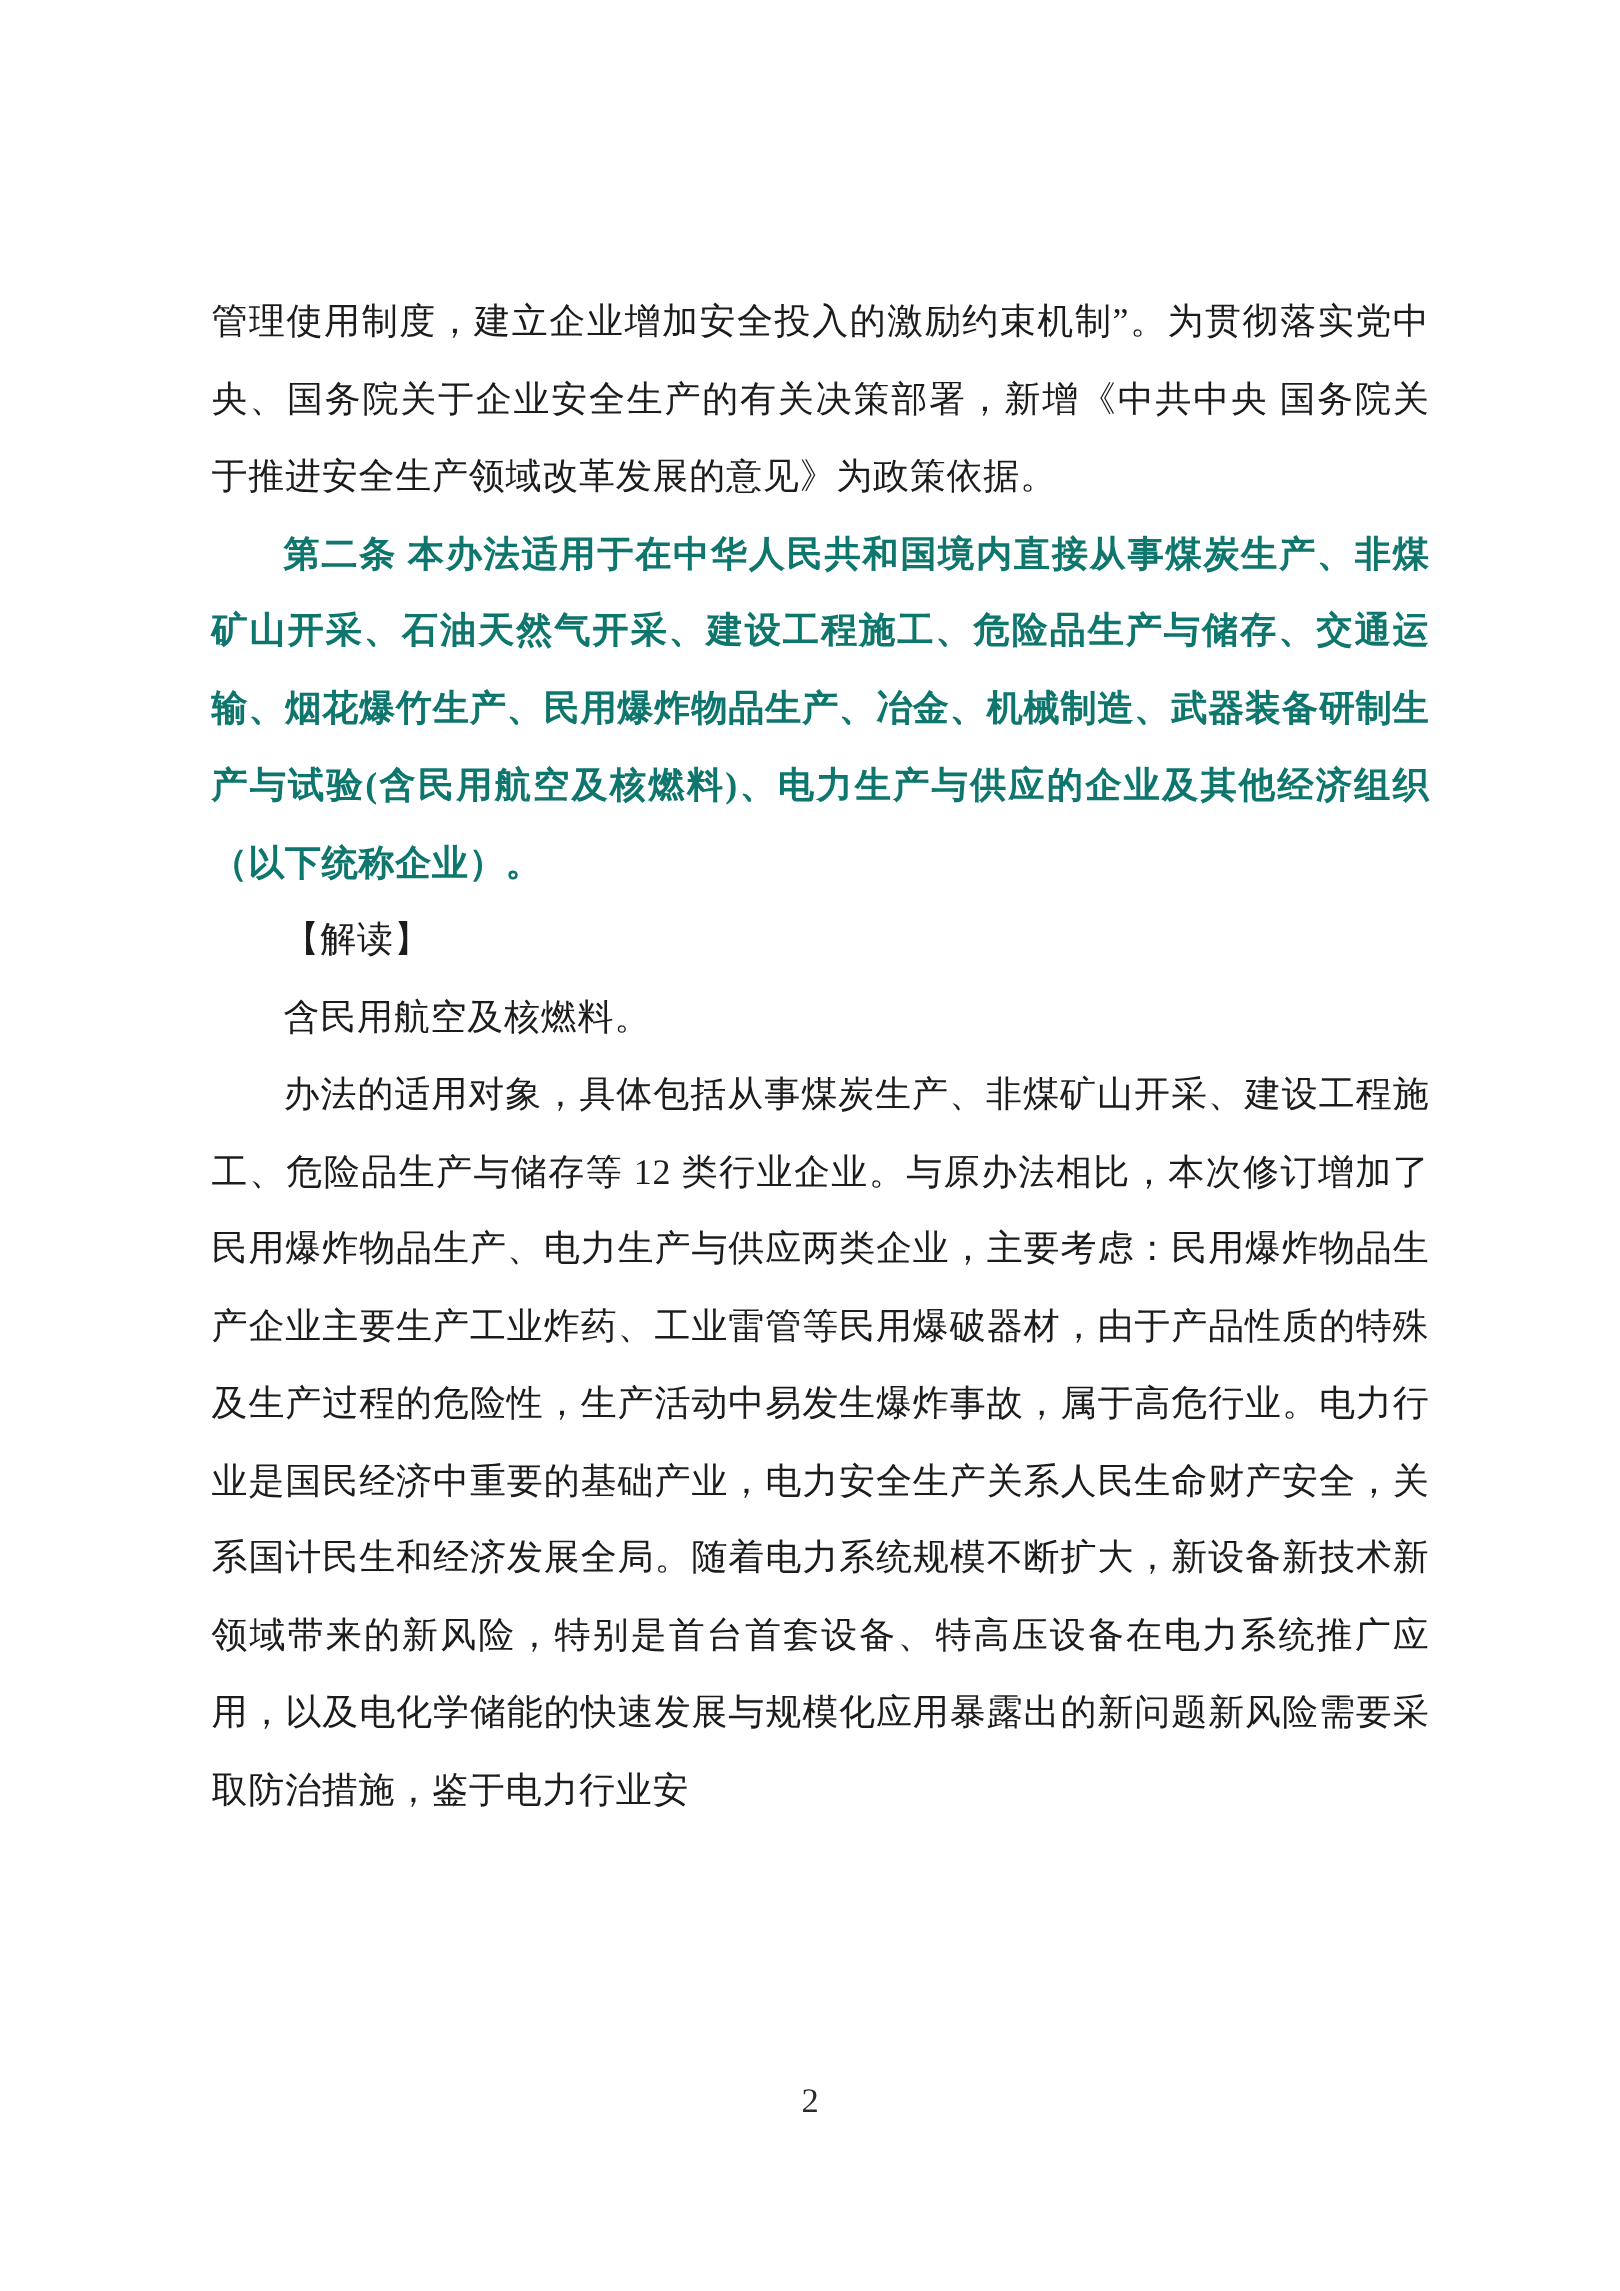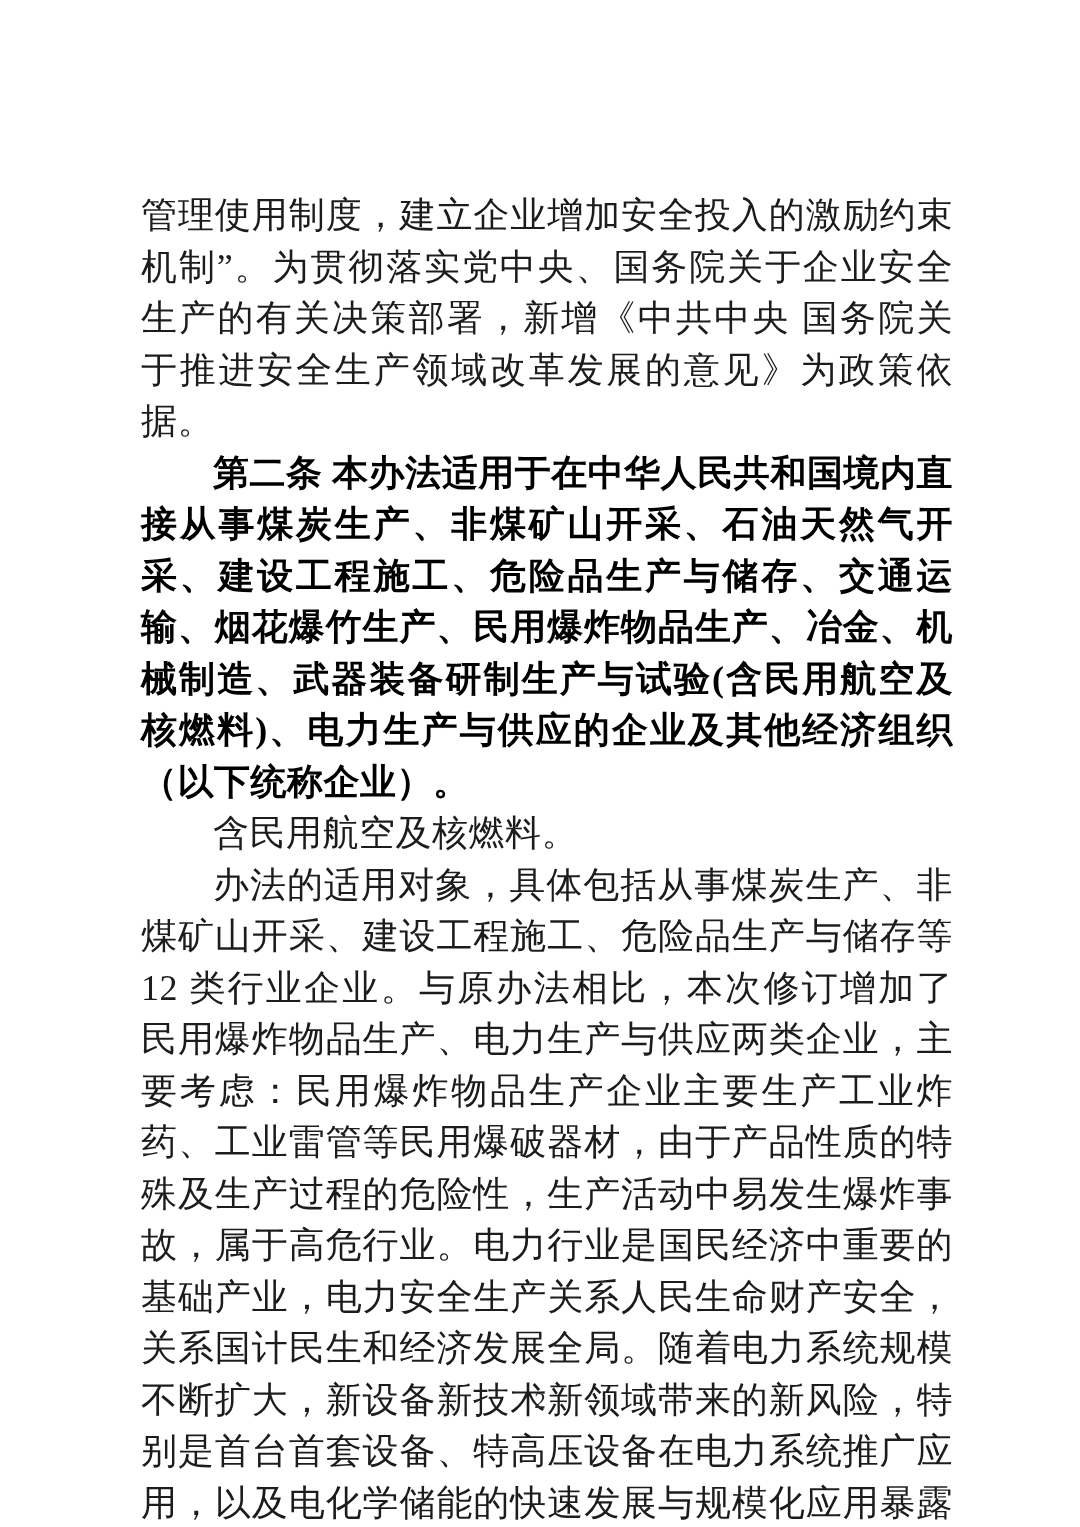--- a/index.html
+++ b/index.html
@@ -16,31 +16,31 @@
     overflow: hidden;
   }
   .content {
     position: absolute;
     left: 141px;
     top: 190px;
     width: 812px;
     color: #1c1c1c;
   }
   .para {
-    font-size: 36px;
+    font-size: 24px;
     line-height: 51.5px;
     text-align: justify;
     text-justify: inter-ideograph;
     letter-spacing: 0.5px;
     color: #1c1c1c;
   }
   .para.indent { text-indent: 2em; }
   .para.bold {
     font-weight: bold;
-    color: #000000;
+    color: #0f766e;
   }
   .page-footer {
     position: absolute;
     left: 0;
     top: 1388px;
     width: 1080px;
     text-align: center;
   }
   .page-number {
     font-size: 23px;
@@ -52,20 +52,21 @@
 <body>
 
 <div class="page">
 
   <div class="content">
 
     <p class="para">管理使用制度，建立企业增加安全投入的激励约束机制”。为贯彻落实党中央、国务院关于企业安全生产的有关决策部署，新增《中共中央 国务院关于推进安全生产领域改革发展的意见》为政策依据。</p>
 
     <p class="para indent bold">第二条 本办法适用于在中华人民共和国境内直接从事煤炭生产、非煤矿山开采、石油天然气开采、建设工程施工、危险品生产与储存、交通运输、烟花爆竹生产、民用爆炸物品生产、冶金、机械制造、武器装备研制生产与试验(含民用航空及核燃料)、电力生产与供应的企业及其他经济组织（以下统称企业）。</p>
 
+    <p class="para indent">【解读】</p>
 
     <p class="para indent">含民用航空及核燃料。</p>
 
     <p class="para indent">办法的适用对象，具体包括从事煤炭生产、非煤矿山开采、建设工程施工、危险品生产与储存等 12 类行业企业。与原办法相比，本次修订增加了民用爆炸物品生产、电力生产与供应两类企业，主要考虑：民用爆炸物品生产企业主要生产工业炸药、工业雷管等民用爆破器材，由于产品性质的特殊及生产过程的危险性，生产活动中易发生爆炸事故，属于高危行业。电力行业是国民经济中重要的基础产业，电力安全生产关系人民生命财产安全，关系国计民生和经济发展全局。随着电力系统规模不断扩大，新设备新技术新领域带来的新风险，特别是首台首套设备、特高压设备在电力系统推广应用，以及电化学储能的快速发展与规模化应用暴露出的新问题新风险需要采取防治措施，鉴于电力行业安</p>
 
   </div>
 
   <div class="page-footer">
     <span class="page-number">2</span>
   </div>

